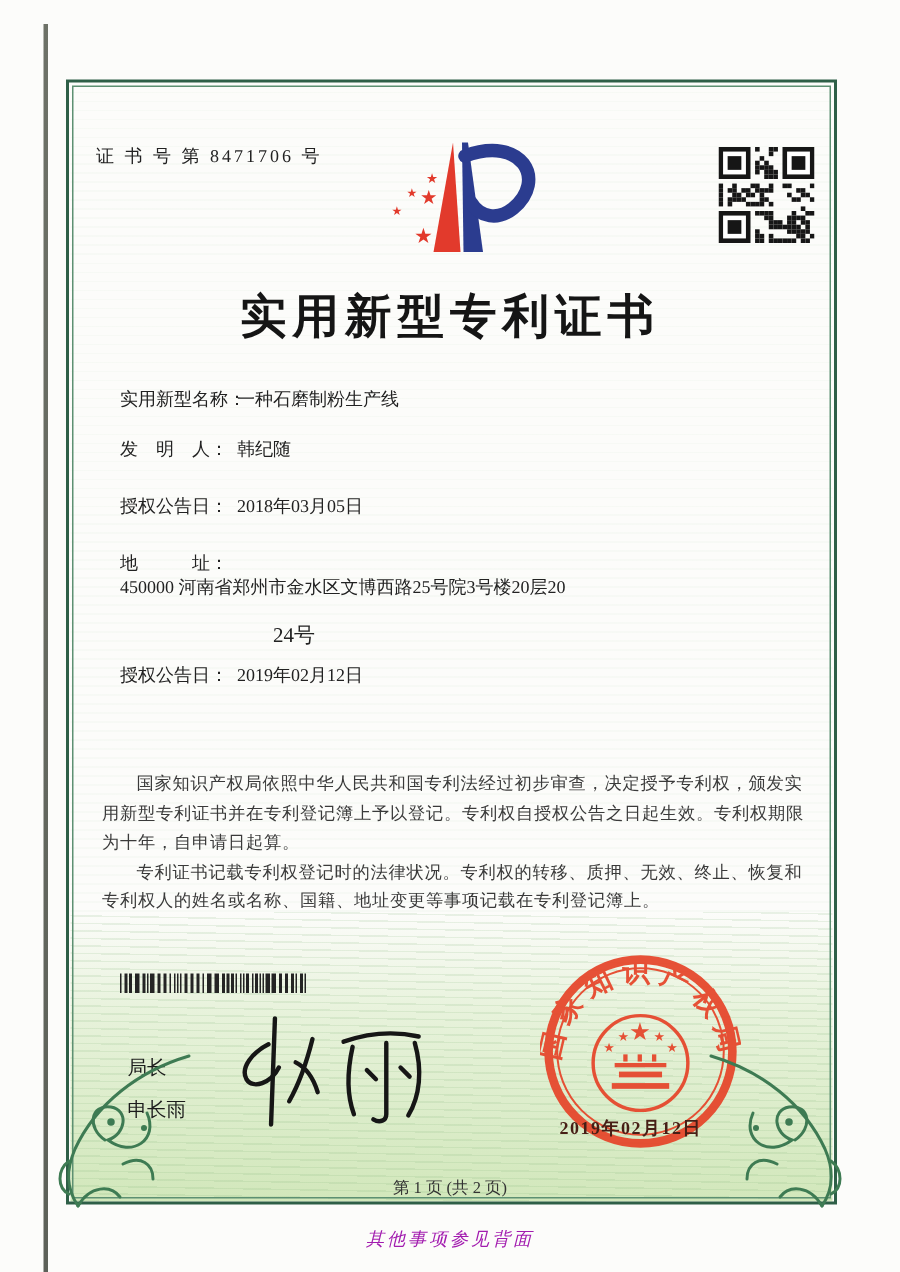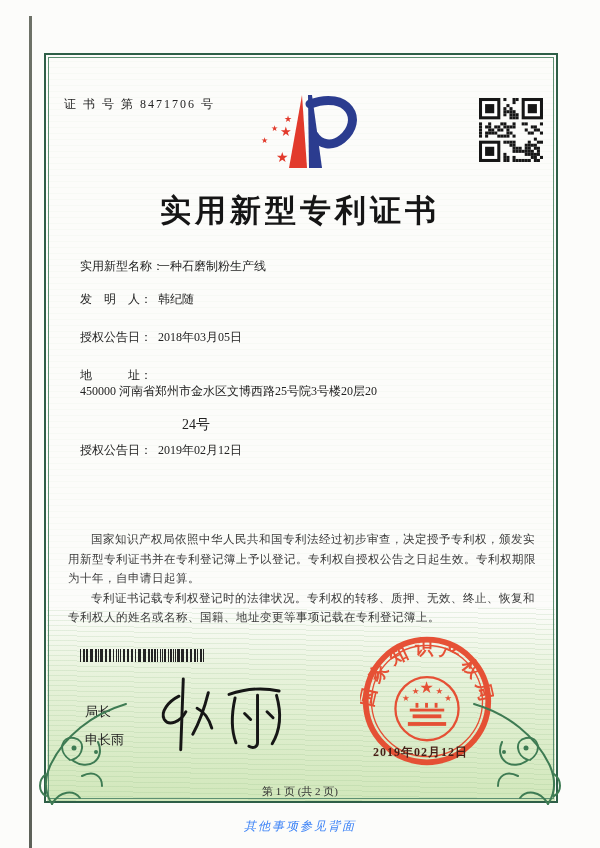--- a/index.html
+++ b/index.html
@@ -36,40 +36,40 @@
   .row { display:flex; margin-bottom:22px; line-height:16px; }
   .row.r1 { margin-bottom:17px; }
   .row.r6 { margin-bottom:18px;flex-direction:column; }
   .label { flex:none; width:78px; white-space:nowrap; }
   .value { flex:1; }
   .value-line2 { margin-left:102px; margin-bottom:9px; font-size:14px; line-height:16px; }
   .grant-row { display:flex; line-height:16px; }
   .grant-row .pair2 { margin-left:42px; display:flex; }
   .grant-row .label2 { letter-spacing:2px; margin-right:4px; white-space:nowrap; }
 
-  .paragraphs { position:absolute; left:68px; top:530px; width:470px;
+  .paragraphs { position:absolute; left:68px; top:514px; width:470px;
                 font-size:11.5px; line-height:19.5px; color:#3a3a3a; }
   .paragraphs p { text-indent:2em; letter-spacing:.5px; }
 
   .barcode { position:absolute; left:80px; top:649px; width:145px; height:13px; display:flex; }
   .barcode i { display:block; height:100%; }
 
   .officer { position:absolute; left:85px; top:698px; font-size:13px; line-height:28px; color:#1c1c1c; }
 
   .signature { position:absolute; left:148px; top:672px; width:150px; height:82px; }
 
   .seal { position:absolute; left:360px; top:634px; width:134px; height:134px; opacity:.93;
           mix-blend-mode:multiply; }
   .seal-date { position:absolute; left:373px; top:744px; font-size:12px; letter-spacing:1px;
                color:#471f16; font-weight:700; z-index:3; }
 
   .page-no { position:absolute; left:0; top:784px; width:600px; text-align:center;
              font-size:11px; color:#333; }
   .back-note { position:absolute; left:0; top:818px; width:600px; text-align:center;
-               font-size:12px; letter-spacing:2px; color:#3b82f6; font-style:italic; }
+               font-size:12px; letter-spacing:2px; color:#a21caf; font-style:italic; }
 
   .corner { position:absolute; width:92px; height:112px; z-index:3; }
   .corner.bl { left:36px; top:696px; }
   .corner.br { right:36px; top:696px; transform:scaleX(-1); }
 </style>
 </head>
 <body>
 
 <div class="page">
   <div class="scan-edge"></div>

